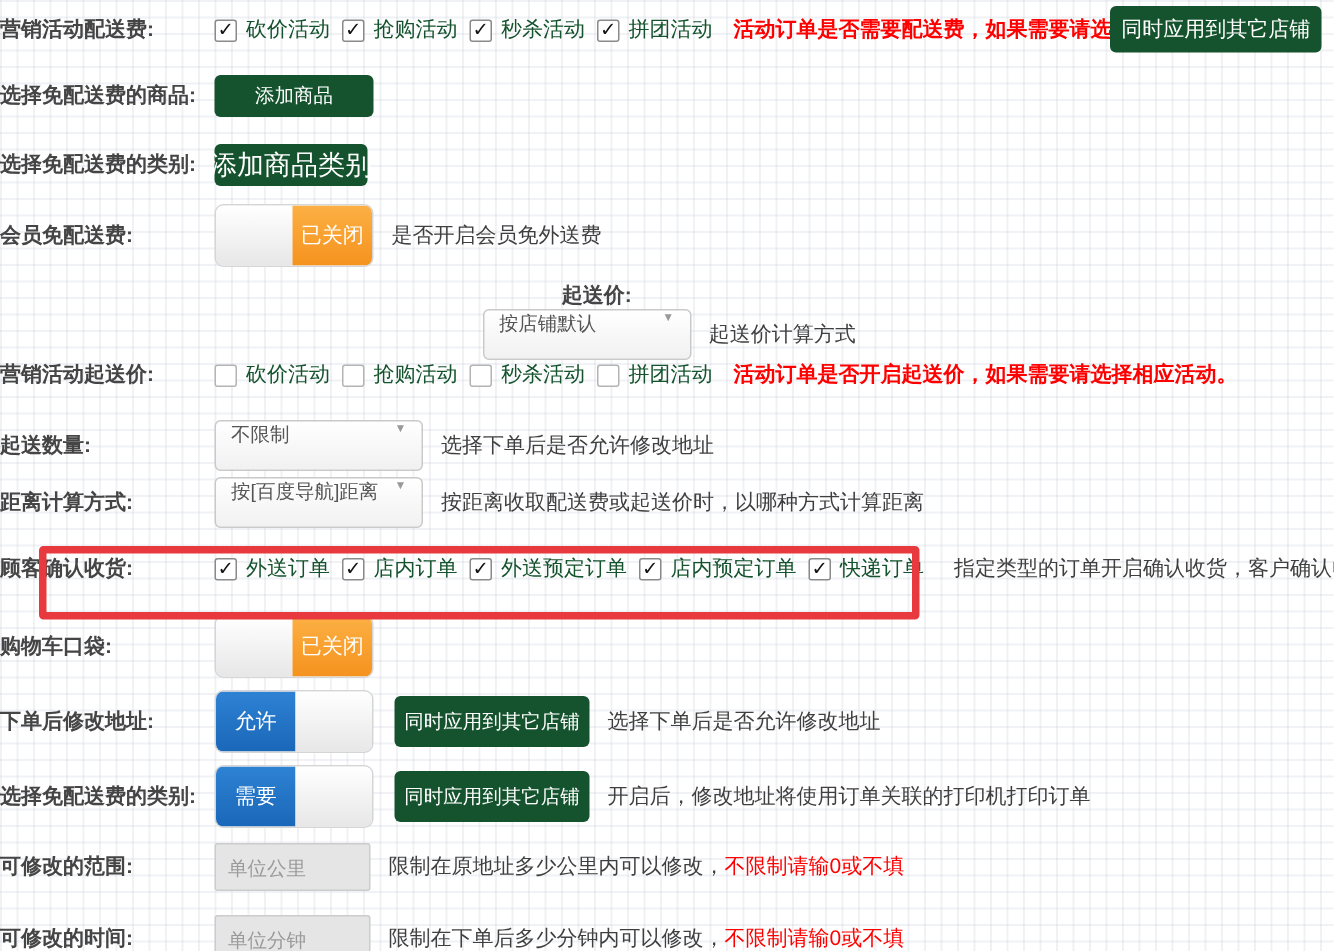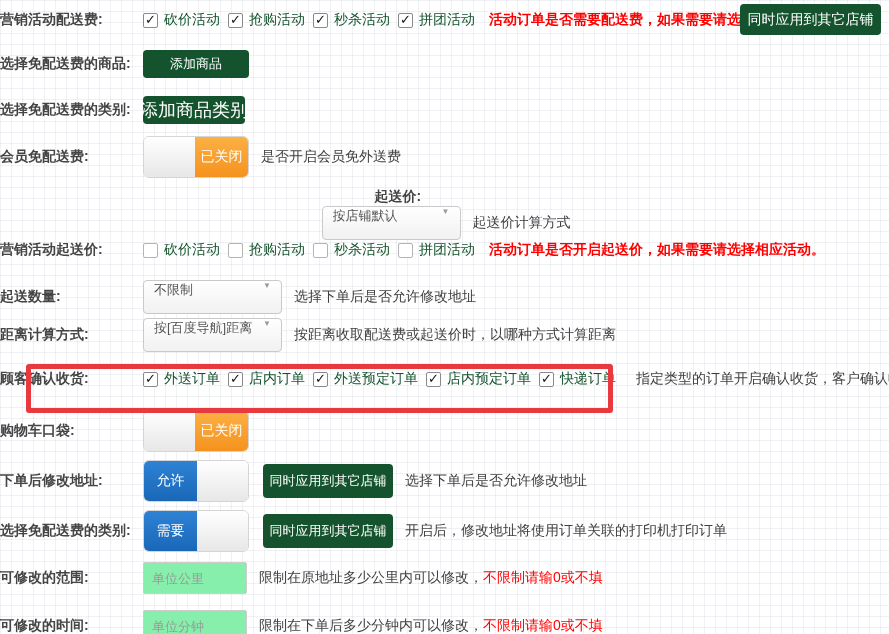--- a/index.html
+++ b/index.html
@@ -78,21 +78,21 @@
     border-radius:4px;background:linear-gradient(#ffffff,#f1f1f1);
     display:flex;align-items:flex-start;padding:0 10px;cursor:pointer;flex-shrink:0;
     color:#555;font-size:13px;
   }
   .select-value{flex:1;overflow:hidden;}
   .select-arrow{font-size:8px;color:#999;margin-left:4px;}
   
   .text-input{
     width:104px;height:32px;box-sizing:border-box;border:1px solid #ccc;
     border-radius:2px;padding:0 8px;font-size:13px;color:#555;
-    font-family:inherit;background:#86efac;flex-shrink:0;
+    font-family:inherit;background:#e5e5e5;flex-shrink:0;
   }
   .text-input::placeholder{color:#9a9a9a;}
   
   .highlight-box{
     position:absolute;left:26px;top:364px;width:587px;height:49px;
     box-sizing:border-box;border:5px solid #e83a3e;border-radius:3px;
     pointer-events:none;z-index:6;
   }
 </style>
 </head>

